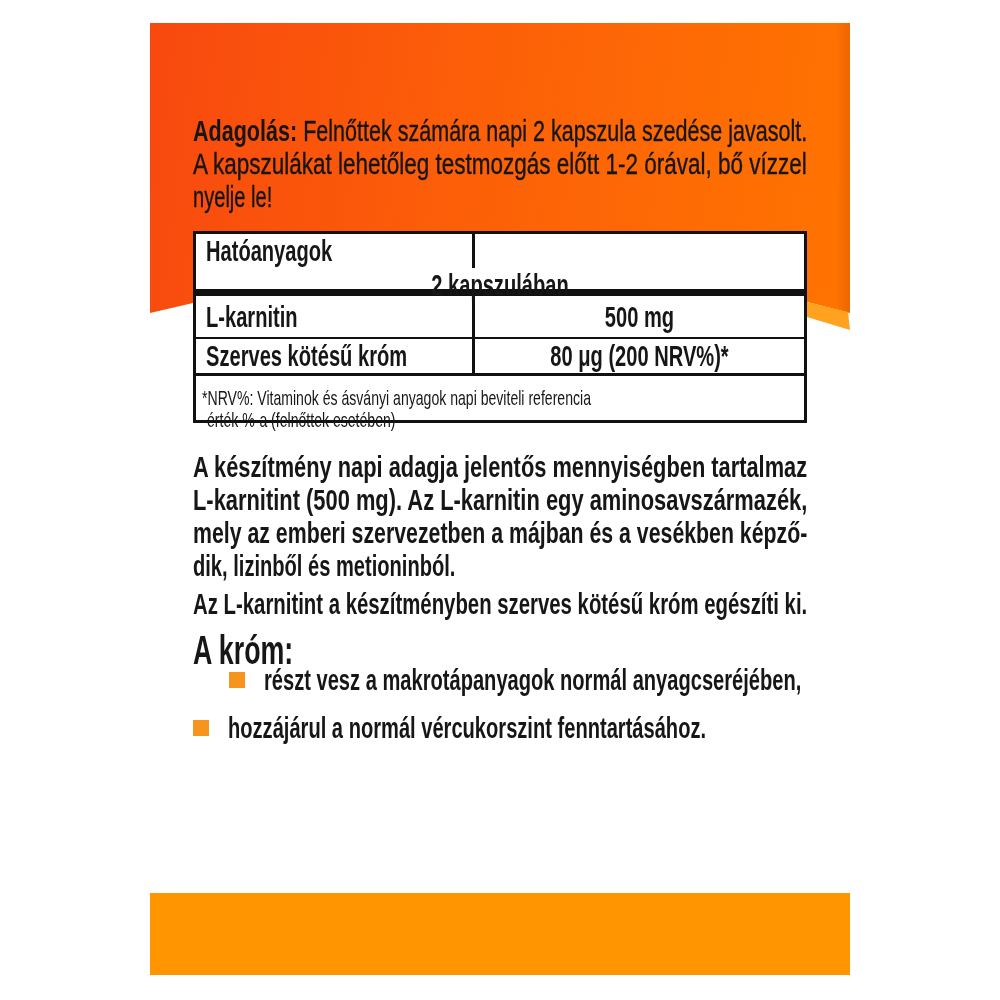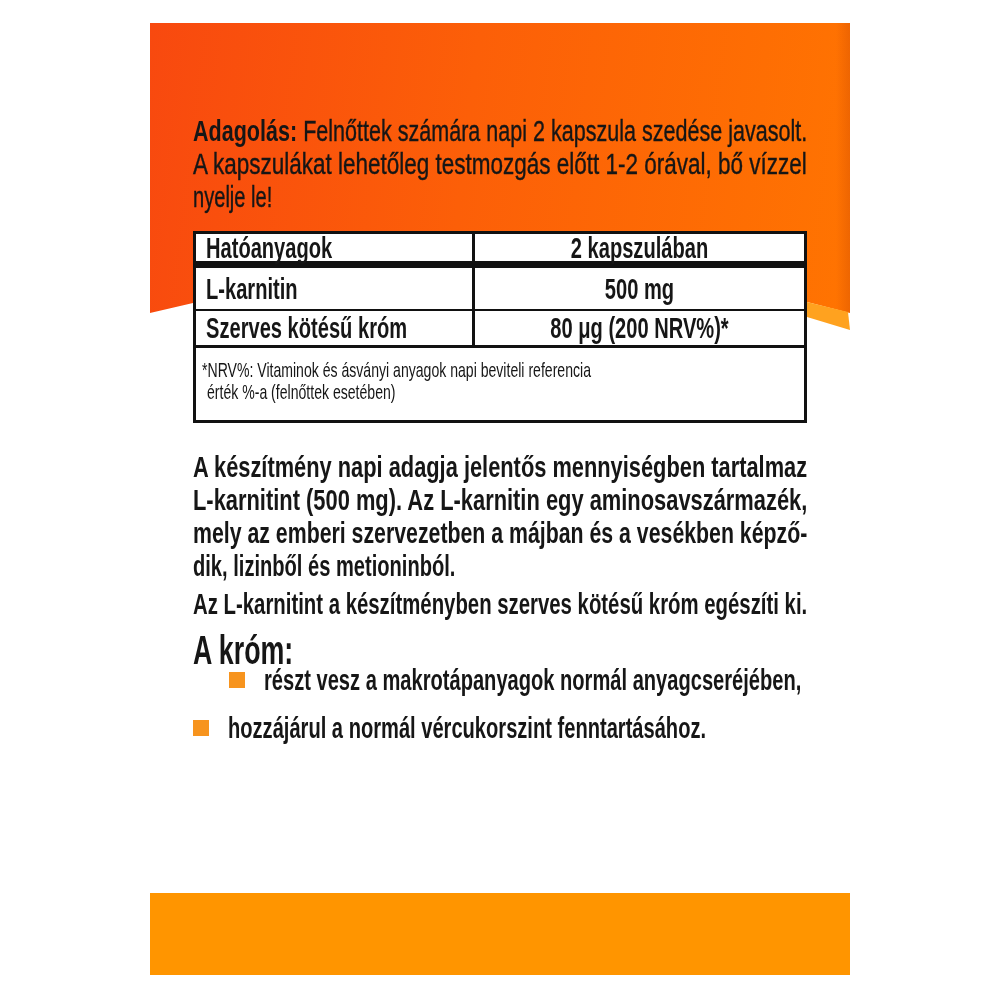--- a/index.html
+++ b/index.html
@@ -30,21 +30,21 @@
   .b{font-weight:700;}
   .rg{font-weight:400;-webkit-text-stroke:0.4px currentColor;}
   
   .dosage{position:absolute;left:193px;top:114px;width:614px;}
   
   .tbl{
     position:absolute;left:193px;top:231px;width:614px;height:192px;
     box-sizing:border-box;border:3px solid var(--border,#111);background:#ffffff;
   }
   .tr{display:flex;box-sizing:border-box;}
-  .thead{height:34px;border-bottom:7px solid var(--border,#111);}
+  .thead{height:62px;border-bottom:7px solid var(--border,#111);flex-direction:column;}
   .r1{height:43px;border-bottom:2px solid var(--border,#111);}
   .r2{height:37px;border-bottom:3px solid var(--border,#111);}
   .c1{box-sizing:border-box;width:279px;border-right:3px solid var(--border,#111);
       display:flex;align-items:center;padding-left:10px;font-size:30px;}
   .c2{flex:1;display:flex;align-items:center;font-size:30px;justify-content:center;}
   .tfoot{box-sizing:border-box;height:44px;padding:11px 0 0 6px;font-size:21px;}
   .fn{height:22px;line-height:22px;white-space:nowrap;}
   .fn.indent{padding-left:5px;}
   
   .para{position:absolute;left:193px;width:614px;font-weight:700;}

